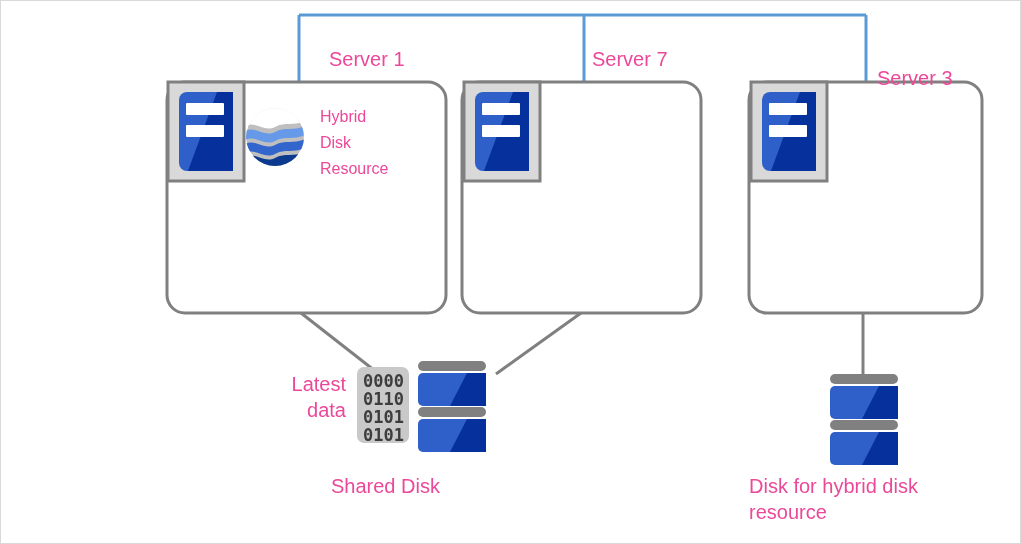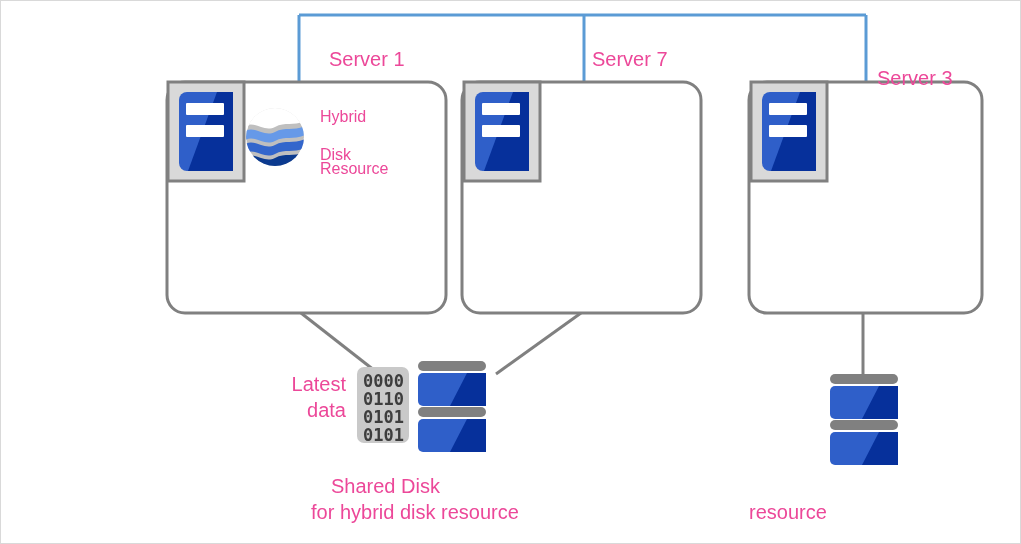--- a/index.html
+++ b/index.html
@@ -148,24 +148,24 @@
       <text x="362" y="422">0101</text>
       <text x="362" y="440">0101</text>
     </g>
   </svg>
 
   <div class="label server-label" style="left:328px; top:46px;">Server 1</div>
   <div class="label server-label" style="left:591px; top:46px;">Server 7</div>
   <div class="label server-label" style="left:876px; top:36px;margin-top:29px;">Server 3</div>
 
   <div class="label resource-label" style="left:319px; top:106px;">Hybrid</div>
-  <div class="label resource-label" style="left:319px; top:144px;">Disk</div>
+  <div class="label resource-label" style="left:319px; top:132px;">Disk</div>
   <div class="label resource-label" style="left:319px; top:158px;">Resource</div>
 
   <div class="label latest-label" style="left:250px; top:396px; width:95px;">data</div>
   <div class="label latest-label" style="left:250px; top:370px; width:95px;">Latest</div>
 
   <div class="label caption" style="left:330px; top:472px; width:250px;">Shared Disk</div>
-  <div class="label caption" style="left:310px; top:498px; width:290px;">for hybrid disk resource</div>
 
+  <div class="label caption" style="left:748px; top:472px; width:232px;">Disk for hybrid disk</div>
   <div class="label caption" style="left:748px; top:498px; width:232px;">resource</div>
 
 </div>
 
 </body></html>

